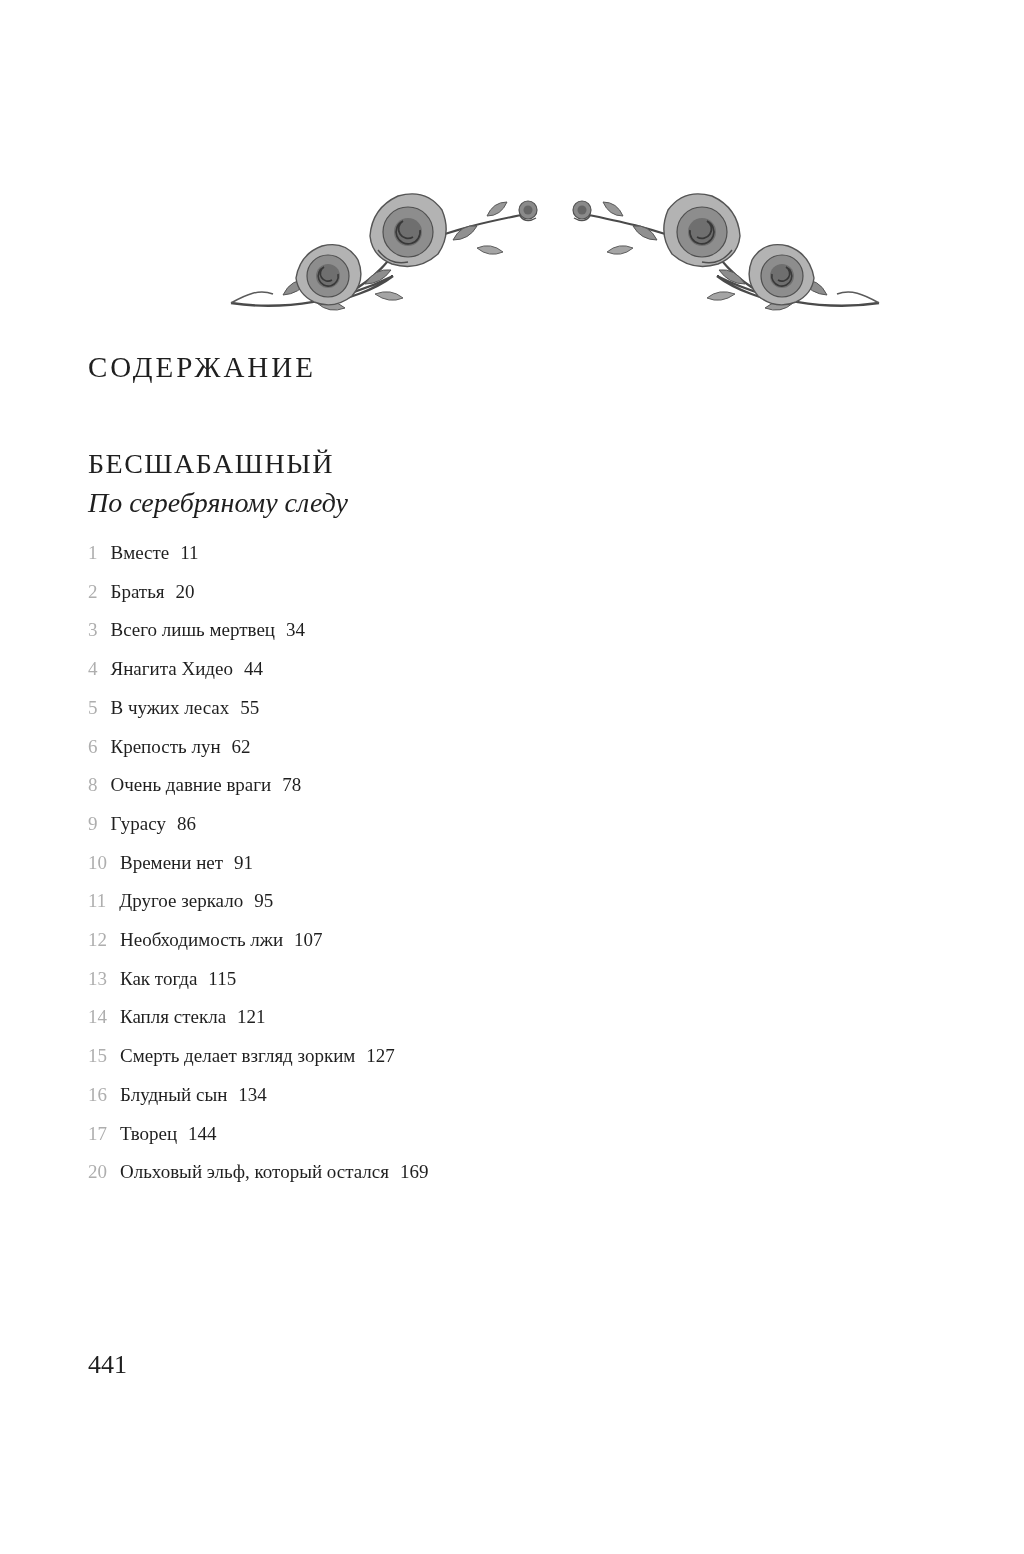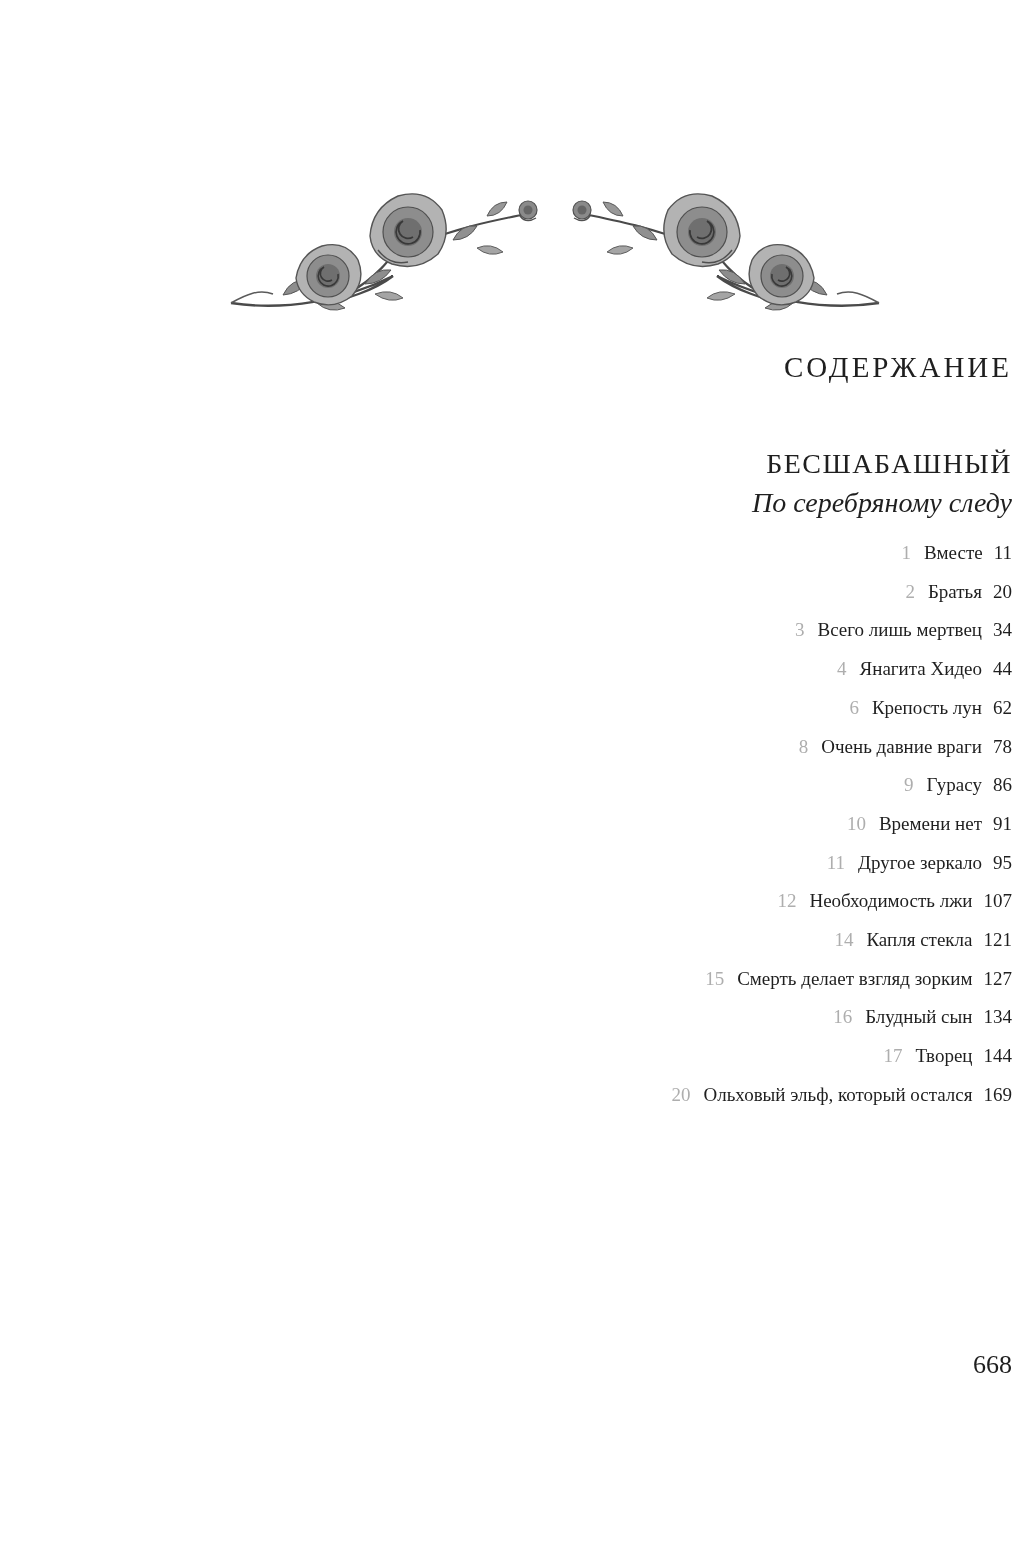--- a/index.html
+++ b/index.html
@@ -18,23 +18,23 @@
   }
   .ornament {
     position: absolute;
     top: 182px;
     left: 225px;
     width: 660px;
     height: 135px;
   }
   .column {
     position: absolute;
-    left: 112px;
+    left: 88px;
     width: 900px;
-    text-align: right;
+    text-align: left;
   }
   .toc-title {
     top: 352px;
     font-size: 29px;
     letter-spacing: 3px;
     line-height: 1.1;
   }
   .book-title {
     top: 449px;
     font-size: 28px;
@@ -133,20 +133,23 @@
     </div>
 
     <div class="toc-row">
       <span class="chapter-num">3</span><span class="chapter-title">Всего лишь мертвец</span><span class="chapter-page">34</span>
     </div>
 
     <div class="toc-row">
       <span class="chapter-num">4</span><span class="chapter-title">Янагита Хидео</span><span class="chapter-page">44</span>
     </div>
 
+    <div class="toc-row">
+      <span class="chapter-num">5</span><span class="chapter-title">В чужих лесах</span><span class="chapter-page">55</span>
+    </div>
 
     <div class="toc-row">
       <span class="chapter-num">6</span><span class="chapter-title">Крепость лун</span><span class="chapter-page">62</span>
     </div>
 
 
     <div class="toc-row">
       <span class="chapter-num">8</span><span class="chapter-title">Очень давние враги</span><span class="chapter-page">78</span>
     </div>
 
@@ -159,20 +162,23 @@
     </div>
 
     <div class="toc-row">
       <span class="chapter-num">11</span><span class="chapter-title">Другое зеркало</span><span class="chapter-page">95</span>
     </div>
 
     <div class="toc-row">
       <span class="chapter-num">12</span><span class="chapter-title">Необходимость лжи</span><span class="chapter-page">107</span>
     </div>
 
+    <div class="toc-row">
+      <span class="chapter-num">13</span><span class="chapter-title">Как тогда</span><span class="chapter-page">115</span>
+    </div>
 
     <div class="toc-row">
       <span class="chapter-num">14</span><span class="chapter-title">Капля стекла</span><span class="chapter-page">121</span>
     </div>
 
     <div class="toc-row">
       <span class="chapter-num">15</span><span class="chapter-title">Смерть делает взгляд зорким</span><span class="chapter-page">127</span>
     </div>
 
     <div class="toc-row">
@@ -183,15 +189,15 @@
       <span class="chapter-num">17</span><span class="chapter-title">Творец</span><span class="chapter-page">144</span>
     </div>
 
 
 
     <div class="toc-row">
       <span class="chapter-num">20</span><span class="chapter-title">Ольховый эльф, который остался</span><span class="chapter-page">169</span>
     </div>
   </div>
 
-  <div class="column folio">668</div>
+  <div class="column folio">441</div>
 
 </div>
 
 </body></html>

